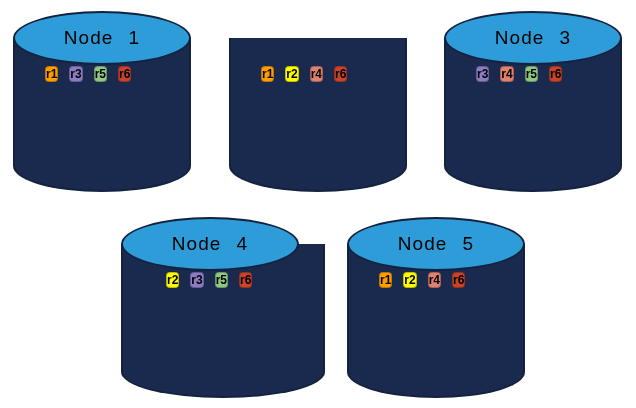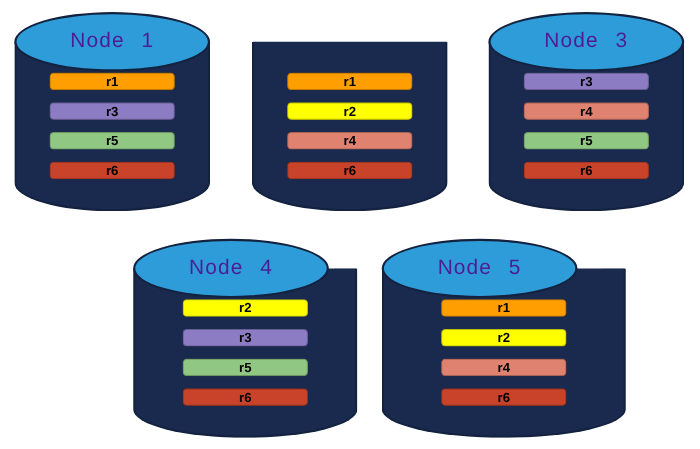--- a/index.html
+++ b/index.html
@@ -17,21 +17,21 @@
   }
   .node {
     position: absolute;
     width: 178px;
     height: 181px;
   }
   .pos-n1 { left: 13px;  top: 11px;  }
   .pos-n2 { left: 229px; top: 11px;  }
   .pos-n3 { left: 444px; top: 11px;  }
   .pos-n4 { left: 121px; top: 217px; padding-left: 26px; }
-  .pos-n5 { left: 347px; top: 217px; padding-left: 44px; }
+  .pos-n5 { left: 347px; top: 217px; }
 
   .cyl-body {
     position: absolute;
     left: 0; right: 0;
     top: 27px; bottom: 0;
     background: #1A2A4F;
     border: 2px solid #13223F;
     border-top: none;
     box-sizing: border-box;
     border-radius: 0 0 50% 50% / 0 0 26px 26px;
@@ -43,35 +43,35 @@
     height: 54px;
     box-sizing: border-box;
     background: #2E9CD8;
     border: 2px solid #13223F;
     border-radius: 50%;
     display: flex;
     align-items: center;
     justify-content: center;
   }
   .node-title {
-    color: #4c1d95;
+    color: #000000;
     font-size: 19px;
     font-weight: 400;
     word-spacing: 9px;
     letter-spacing: 1px;
     white-space: nowrap;
   }
   .bars {
     position: absolute;
     top: 55px;
     left: 50%;
     transform: translateX(-50%);
     width: 114px;
     display: flex;
-    flex-direction: column;
+    flex-direction: row;
     gap: 11px;
   }
   .bar {
     height: 16px;
     box-sizing: border-box;
     border: 1px solid rgba(0,0,0,0.25);
     border-radius: 4px;
     display: flex;
     align-items: center;
     justify-content: center;

